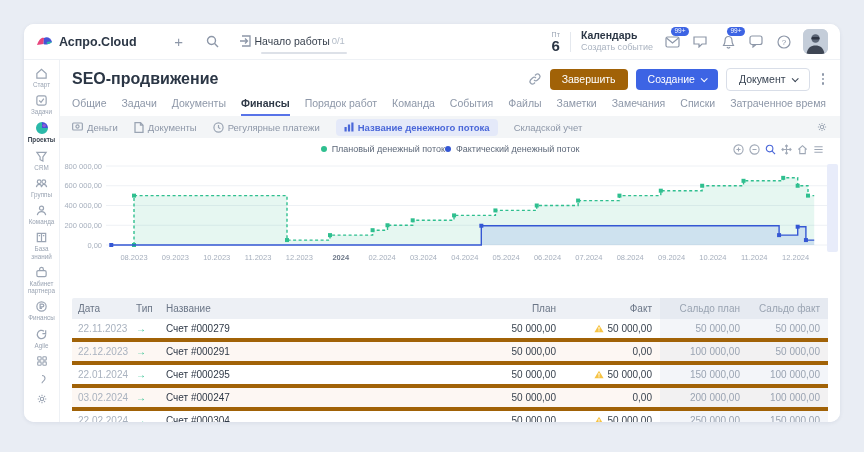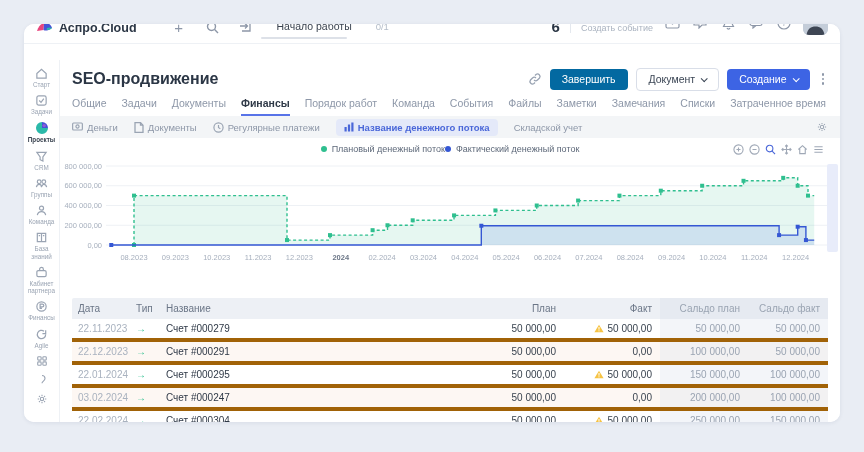--- a/index.html
+++ b/index.html
@@ -1,27 +1,27 @@
 <!DOCTYPE html>
 <html><head>
 <meta charset="utf-8">
 <style>
   *{box-sizing:border-box;margin:0;padding:0}
   html,body{width:864px;height:452px;overflow:hidden}
   body{position:relative;background:#e9edf4;font-family:"Liberation Sans",sans-serif;color:#39424f}
   .window{position:absolute;left:24px;top:24px;width:816px;height:398px;background:#fff;border-radius:10px;box-shadow:0 1px 4px rgba(25,39,72,.08);overflow:hidden}
 
   
-  .topbar{position:absolute;left:0;top:0;right:0;height:20px;display:flex;align-items:flex-end;padding:8px 12px;border-bottom:1px solid #eef1f5;background:#fff}
+  .topbar{position:absolute;left:0;top:0;right:0;height:36px;display:flex;align-items:center;padding:0 12px;border-bottom:1px solid #eef1f5;background:#fff}
   .logo{display:flex;align-items:center;gap:6px}
   .logo-text{font-size:12.5px;font-weight:bold;color:#2b3645}
   .tb-ico{width:16px;height:16px;display:flex;align-items:center;justify-content:center;color:#8d97a8;cursor:pointer}
   .plus{font-size:15px;line-height:1;color:#8d97a8;margin-left:34px}
   .search{margin-left:18px}
-  .onb{display:flex;align-items:center;gap:24px;margin-left:18px;position:relative;padding-bottom:2px}
+  .onb{display:flex;align-items:center;gap:2px;margin-left:18px;position:relative;padding-bottom:2px}
   .onb-label{font-size:10.5px;color:#39424f}
   .onb-prog{font-size:9.5px;color:#b3bcc8}
   .onb-bar{position:absolute;left:22px;bottom:-4px;width:86px;height:2px;background:#dde1e8;border-radius:2px}
   .tb-right{margin-left:auto;display:flex;align-items:center;gap:10px}
   .day{display:flex;flex-direction:column;align-items:center;line-height:1}
   .day-abbr{font-size:7px;color:#9aa4b3}
   .day-num{font-size:15px;font-weight:bold;color:#2b3645}
   .vsep{width:1px;height:20px;background:#e4e8ee}
   .cal{display:flex;flex-direction:column;line-height:1.25;margin-right:0}
   .cal-title{font-size:10.5px;font-weight:bold;color:#2b3645}
@@ -36,21 +36,21 @@
   .side-item svg{stroke:#9aa4b3;fill:none;stroke-width:1.3}
   .side-label{font-size:6.3px;color:#9aa4b3;text-align:center;line-height:1.15;max-width:34px}
   .side-item.active .side-label{color:#39424f;font-weight:bold}
 
   
   .main{position:absolute;left:36px;top:36px;right:0;bottom:0;background:#fff}
   .page-head{display:flex;align-items:center;padding:8px 12px 0 12px;height:30px}
   .page-title{font-size:16px;font-weight:bold;color:#2b3645;flex:1}
   .actions{display:flex;align-items:center;gap:8px}
   .btn{font-size:10.5px;padding:4.5px 12px;border-radius:4px;display:flex;align-items:center;gap:6px;cursor:pointer;white-space:nowrap}
-  .btn-finish{background:#0369a1;color:#fff}
+  .btn-finish{background:#a16207;color:#fff}
   .btn-create{background:#3d64e4;color:#fff}
   .btn-doc{background:#fff;border:1px solid #d9dee8;color:#3a4554}
   .chev{width:5px;height:5px;border-right:1.4px solid currentColor;border-bottom:1.4px solid currentColor;transform:rotate(45deg) translateY(-1px)}
   .kebab{display:flex;flex-direction:column;gap:2px;padding:2px 4px;cursor:pointer}
   .kebab i{width:2.5px;height:2.5px;border-radius:50%;background:#8d97a8}
   .linkico{color:#9aa4b3;cursor:pointer;display:flex}
 
   .tabs{display:flex;gap:15px;padding:7px 12px 0;font-size:10.5px;color:#8d97a8;height:26px}
   .tab{cursor:pointer;padding-bottom:6px;white-space:nowrap}
   .tab.active{color:#2f3947;font-weight:bold;border-bottom:2.5px solid #5873e8}
@@ -275,26 +275,26 @@
       <div class="actions">
         <div class="linkico">
           <svg width="14" height="14" viewBox="0 0 14 14" fill="none" stroke="#9aa4b3" stroke-width="1.3">
               <path d="M6 8 a2.5 2.5 0 0 0 3.5 0 L11.5 6 a2.5 2.5 0 0 0 -3.5 -3.5 L7 3.5"></path>
               <path d="M8 6 a2.5 2.5 0 0 0 -3.5 0 L2.5 8 a2.5 2.5 0 0 0 3.5 3.5 L7 10.5"></path>
             </svg>
         </div>
         <div class="btn btn-finish">
             <span>Завершить</span>
           </div>
+        <div class="btn btn-create">
+            <span>Создание</span>
+            <span class="chev"></span>
+          </div>
         <div class="btn btn-doc">
             <span>Документ</span>
-            <span class="chev"></span>
-          </div>
-        <div class="btn btn-create">
-            <span>Создание</span>
             <span class="chev"></span>
           </div>
         <div class="kebab">
             <i></i>
             <i></i>
             <i></i>
           </div>
       </div>
     </div>
 

